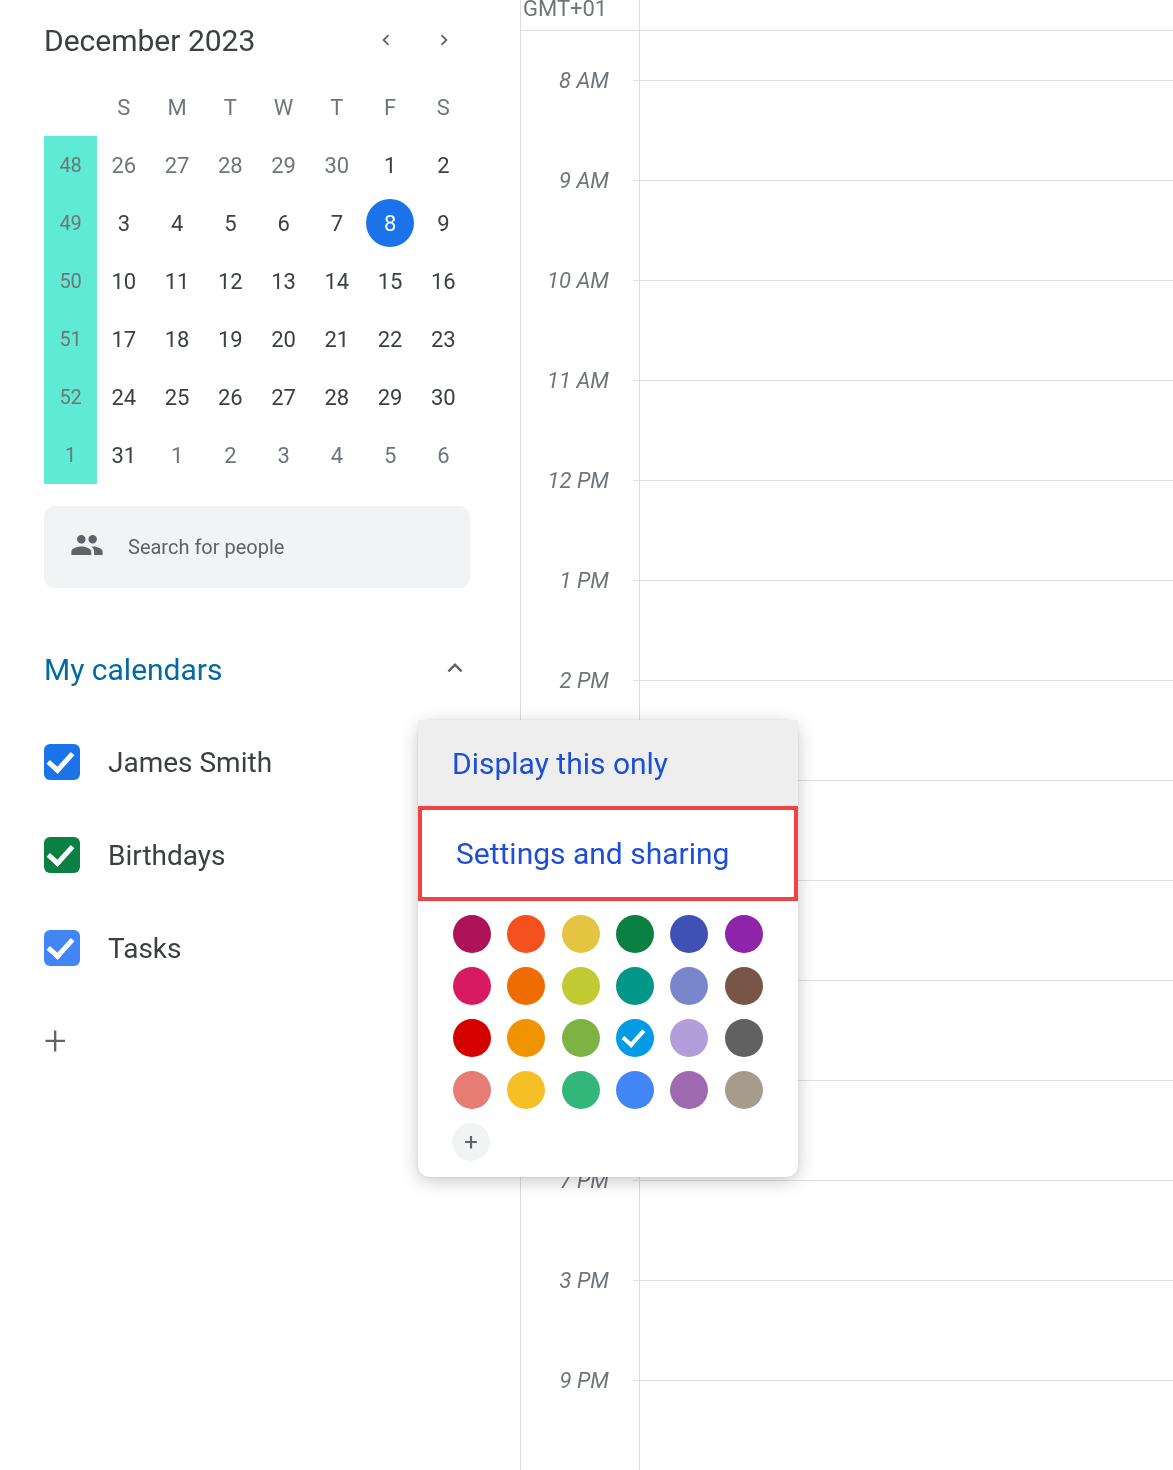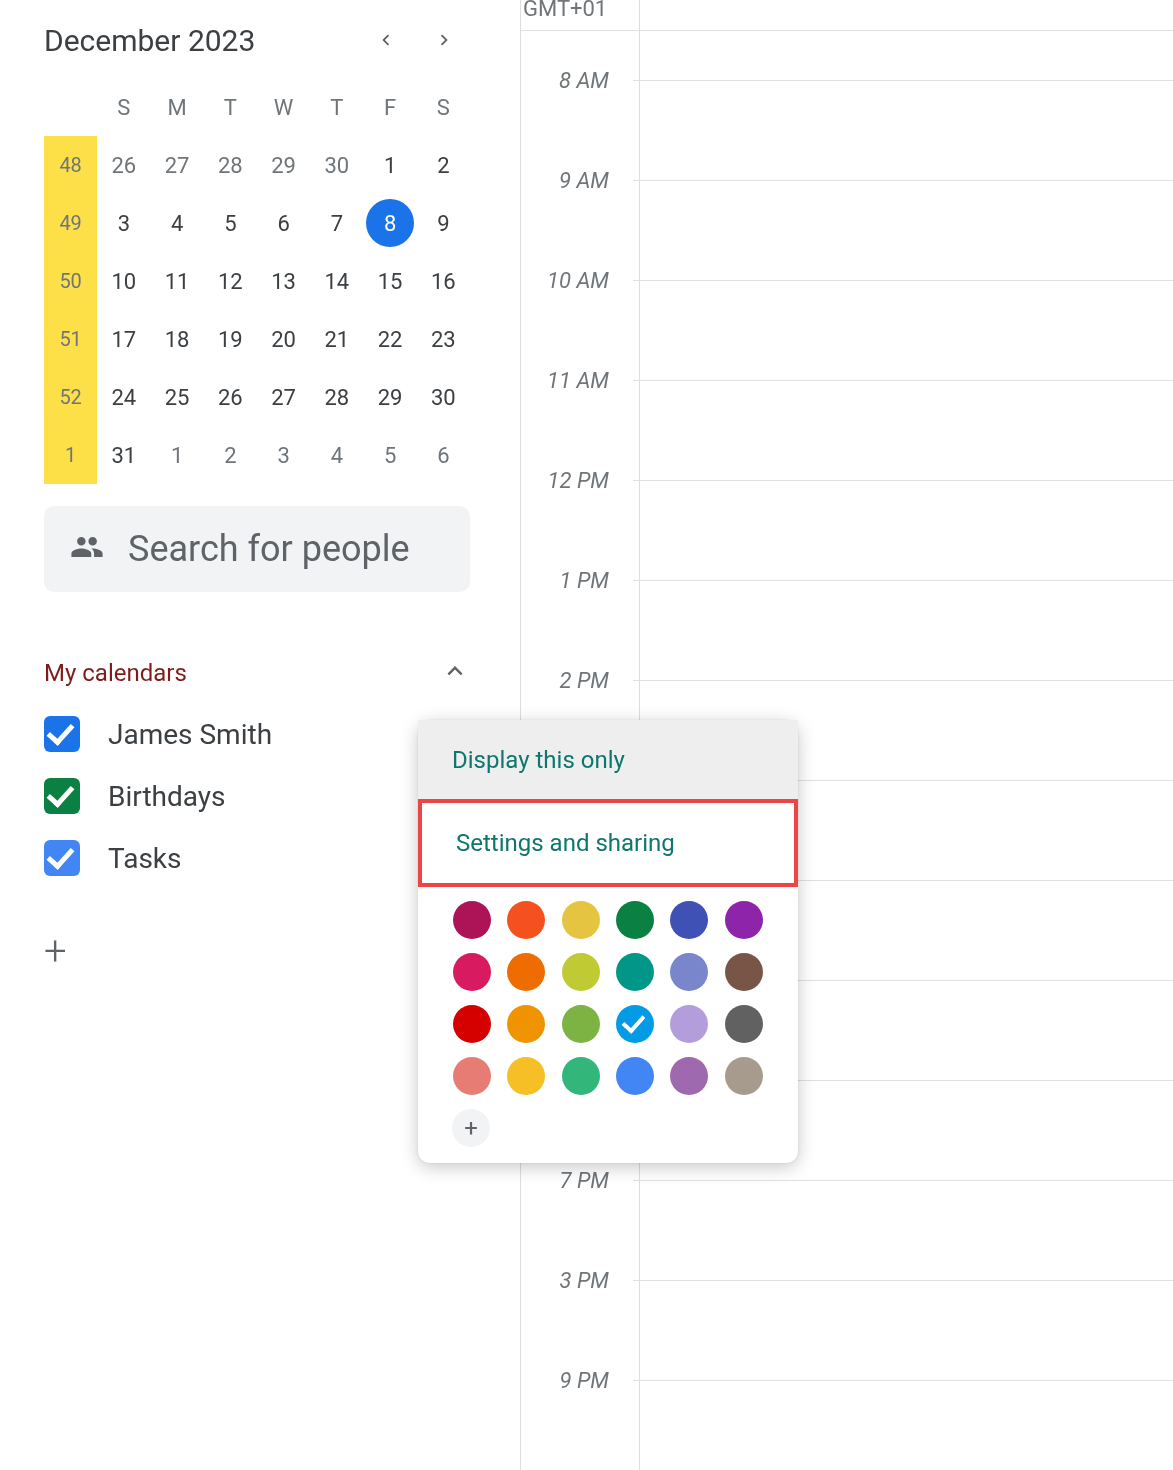--- a/index.html
+++ b/index.html
@@ -41,49 +41,49 @@
   .mini-cal-grid {
     display:grid;
     grid-template-columns: repeat(8, 1fr);
     text-align:center;
   }
   .dow, .wk, .daycell {
     height:58px; display:flex; align-items:center; justify-content:center;
     font-size:22px;
   }
   .dow { color:#70757a; font-weight:400; }
-  .wk { background:#fde047; color:#70757a; font-size:20px;}
+  .wk { background:#5eead4; color:#70757a; font-size:20px;}
   .daycell { color:#3c4043; font-weight:400; cursor:pointer; }
   .daycell.outside { color:#70757a; }
   .daycell.today span {
     background:#1a73e8; color:#fff; width:48px; height:48px; border-radius:50%;
     display:flex; align-items:center; justify-content:center;
   }
   
   .search-box {
     margin-top: 22px;
     background:#f1f3f4;
     border-radius:10px;
     display:flex;
     align-items:center;
     padding: 22px 26px;
     gap:24px;
   }
-  .search-box .ph { color:#5f6368; font-size:36px; }
+  .search-box .ph { color:#5f6368; font-size:20px; }
   .people-icon { color:#5f6368; }
   
   .section-header {
     display:flex; align-items:center; justify-content:space-between;
     margin-top: 64px;
     cursor:pointer;
   }
-  .section-title { font-size:24px; font-weight:400; color:#7f1d1d; }
+  .section-title { font-size:30px; font-weight:400; color:#0369a1; }
   .chevron { color:#5f6368; }
   .cal-list { margin-top: 26px; display:flex; flex-direction:column; gap:26px; }
-  .cal-item { display:flex; align-items:center; gap:28px; font-size:28px; color:#3c4043; }
+  .cal-item { display:flex; align-items:center; gap:28px; font-size:28px; color:#3c4043;margin-top:31px; }
   .chk {
     width:36px; height:36px; border-radius:6px; position:relative; flex-shrink:0;
   }
   .chk.checked::after {
     content:""; position:absolute; left:9px; top:3px; width:10px; height:20px;
     border:solid #fff; border-width:0 5px 5px 0; transform:rotate(42deg);
   }
   .chk.empty { background:#fff; border:4px solid; }
   .plus-btn { color:#5f6368; font-size:40px; font-weight:300; }
   
@@ -100,22 +100,22 @@
     top:720px;
     width:380px;
     background:#fff;
     border-radius:12px;
     box-shadow: 0 4px 18px rgba(0,0,0,.22), 0 0 2px rgba(0,0,0,.1);
     padding-bottom:16px;
     z-index:10;
   }
   .popup-item {
     padding: 26px 34px;
-    font-size:24px;
-    color:#0f766e;
+    font-size:30px;
+    color:#1d4ed8;
     cursor:pointer;
   }
   .popup-item.hover { background:#eeeeee; }
   .highlight-box {
     border:4px solid #ef4444;
     margin-top:-1px;
   }
   .color-grid {
     display:grid;
     grid-template-columns: repeat(6, 1fr);

